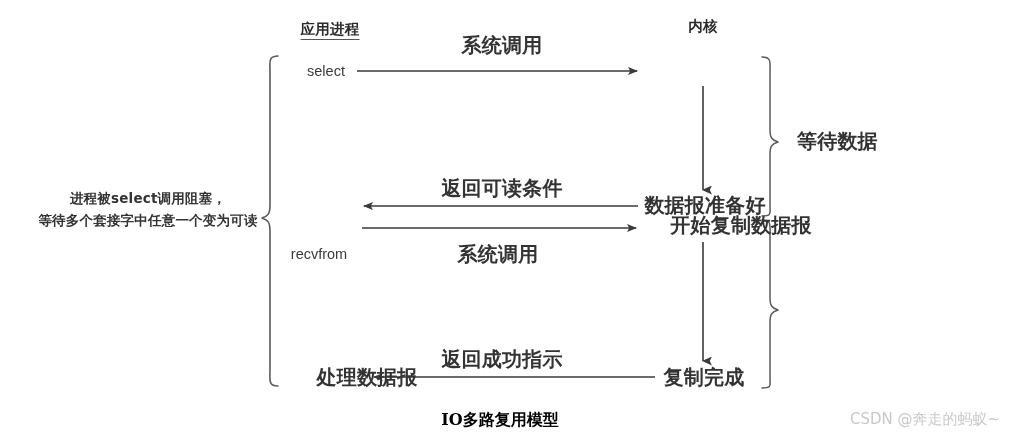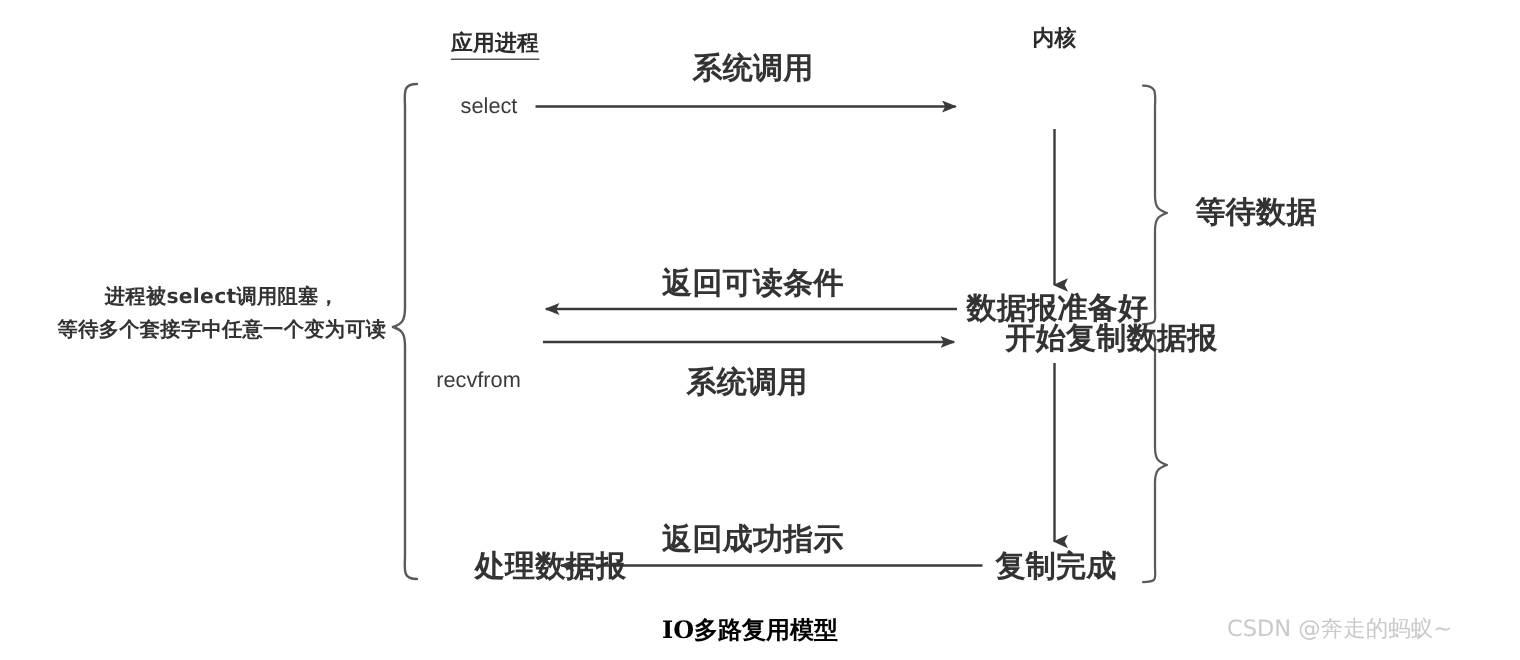--- a/index.html
+++ b/index.html
@@ -52,20 +52,21 @@
     font-size: 16px;
     white-space: nowrap;
     font-weight: bold;
   }
   .watermark {
     position: absolute;
     color: #c9c9c9;
     font-family: "DejaVu Sans", "Liberation Sans", sans-serif;
     font-size: 15px;
     white-space: nowrap;
+    margin-left: 32px;
   }
   svg.overlay {
     position: absolute;
     left: 0;
     top: 0;
     width: 1013px;
     height: 440px;
     pointer-events: none;
   }
 </style>

